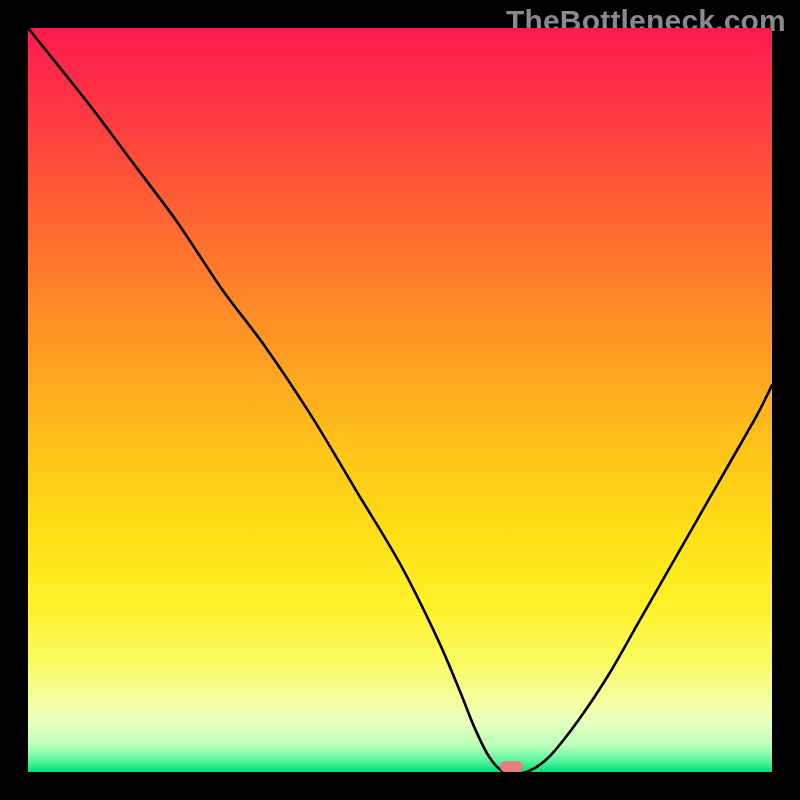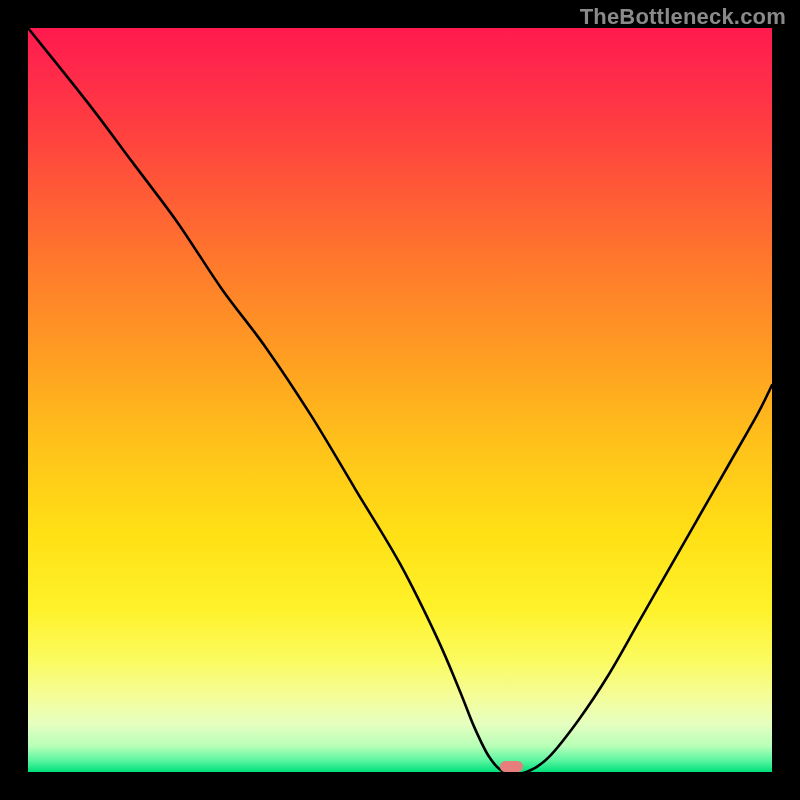--- a/index.html
+++ b/index.html
@@ -13,21 +13,21 @@
   }
   .frame {
     position: absolute;
     inset: 0;
     background: #000;
   }
   .watermark {
     position: absolute;
     top: 4px;
     right: 14px;
-    font-size: 22px;
+    font-size: 30px;
     font-weight: 600;
     color: #8a8a8a;
     letter-spacing: 0.2px;
     user-select: none;
     text-align: center;
   }
   .plot {
     position: absolute;
     left: 28px;
     top: 28px;

